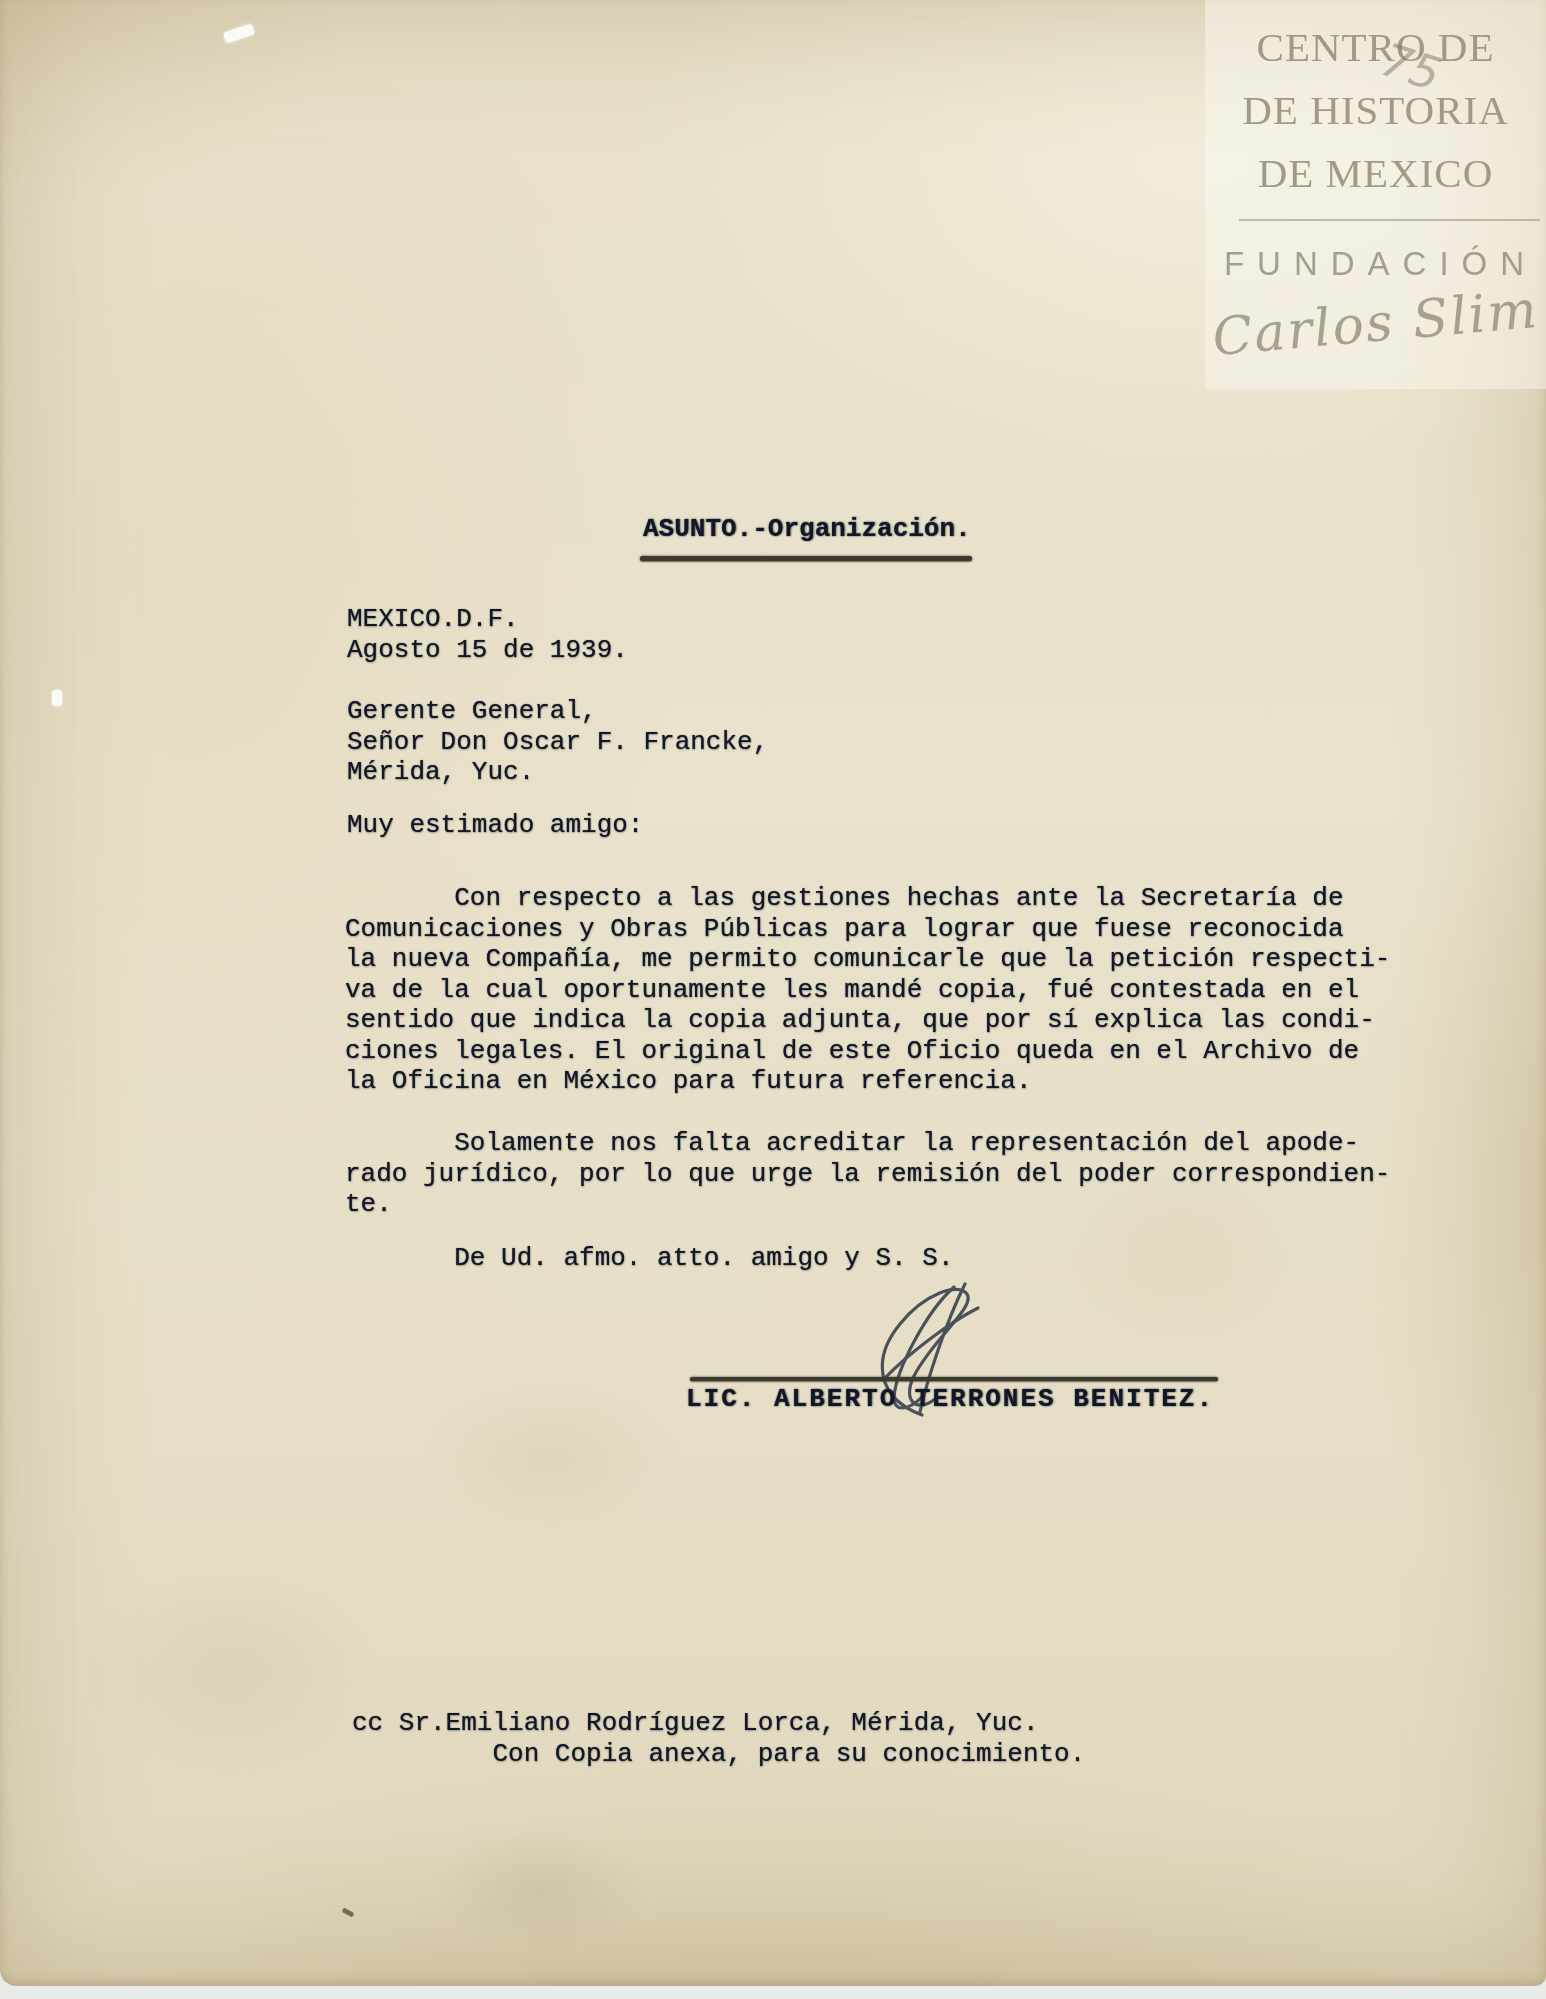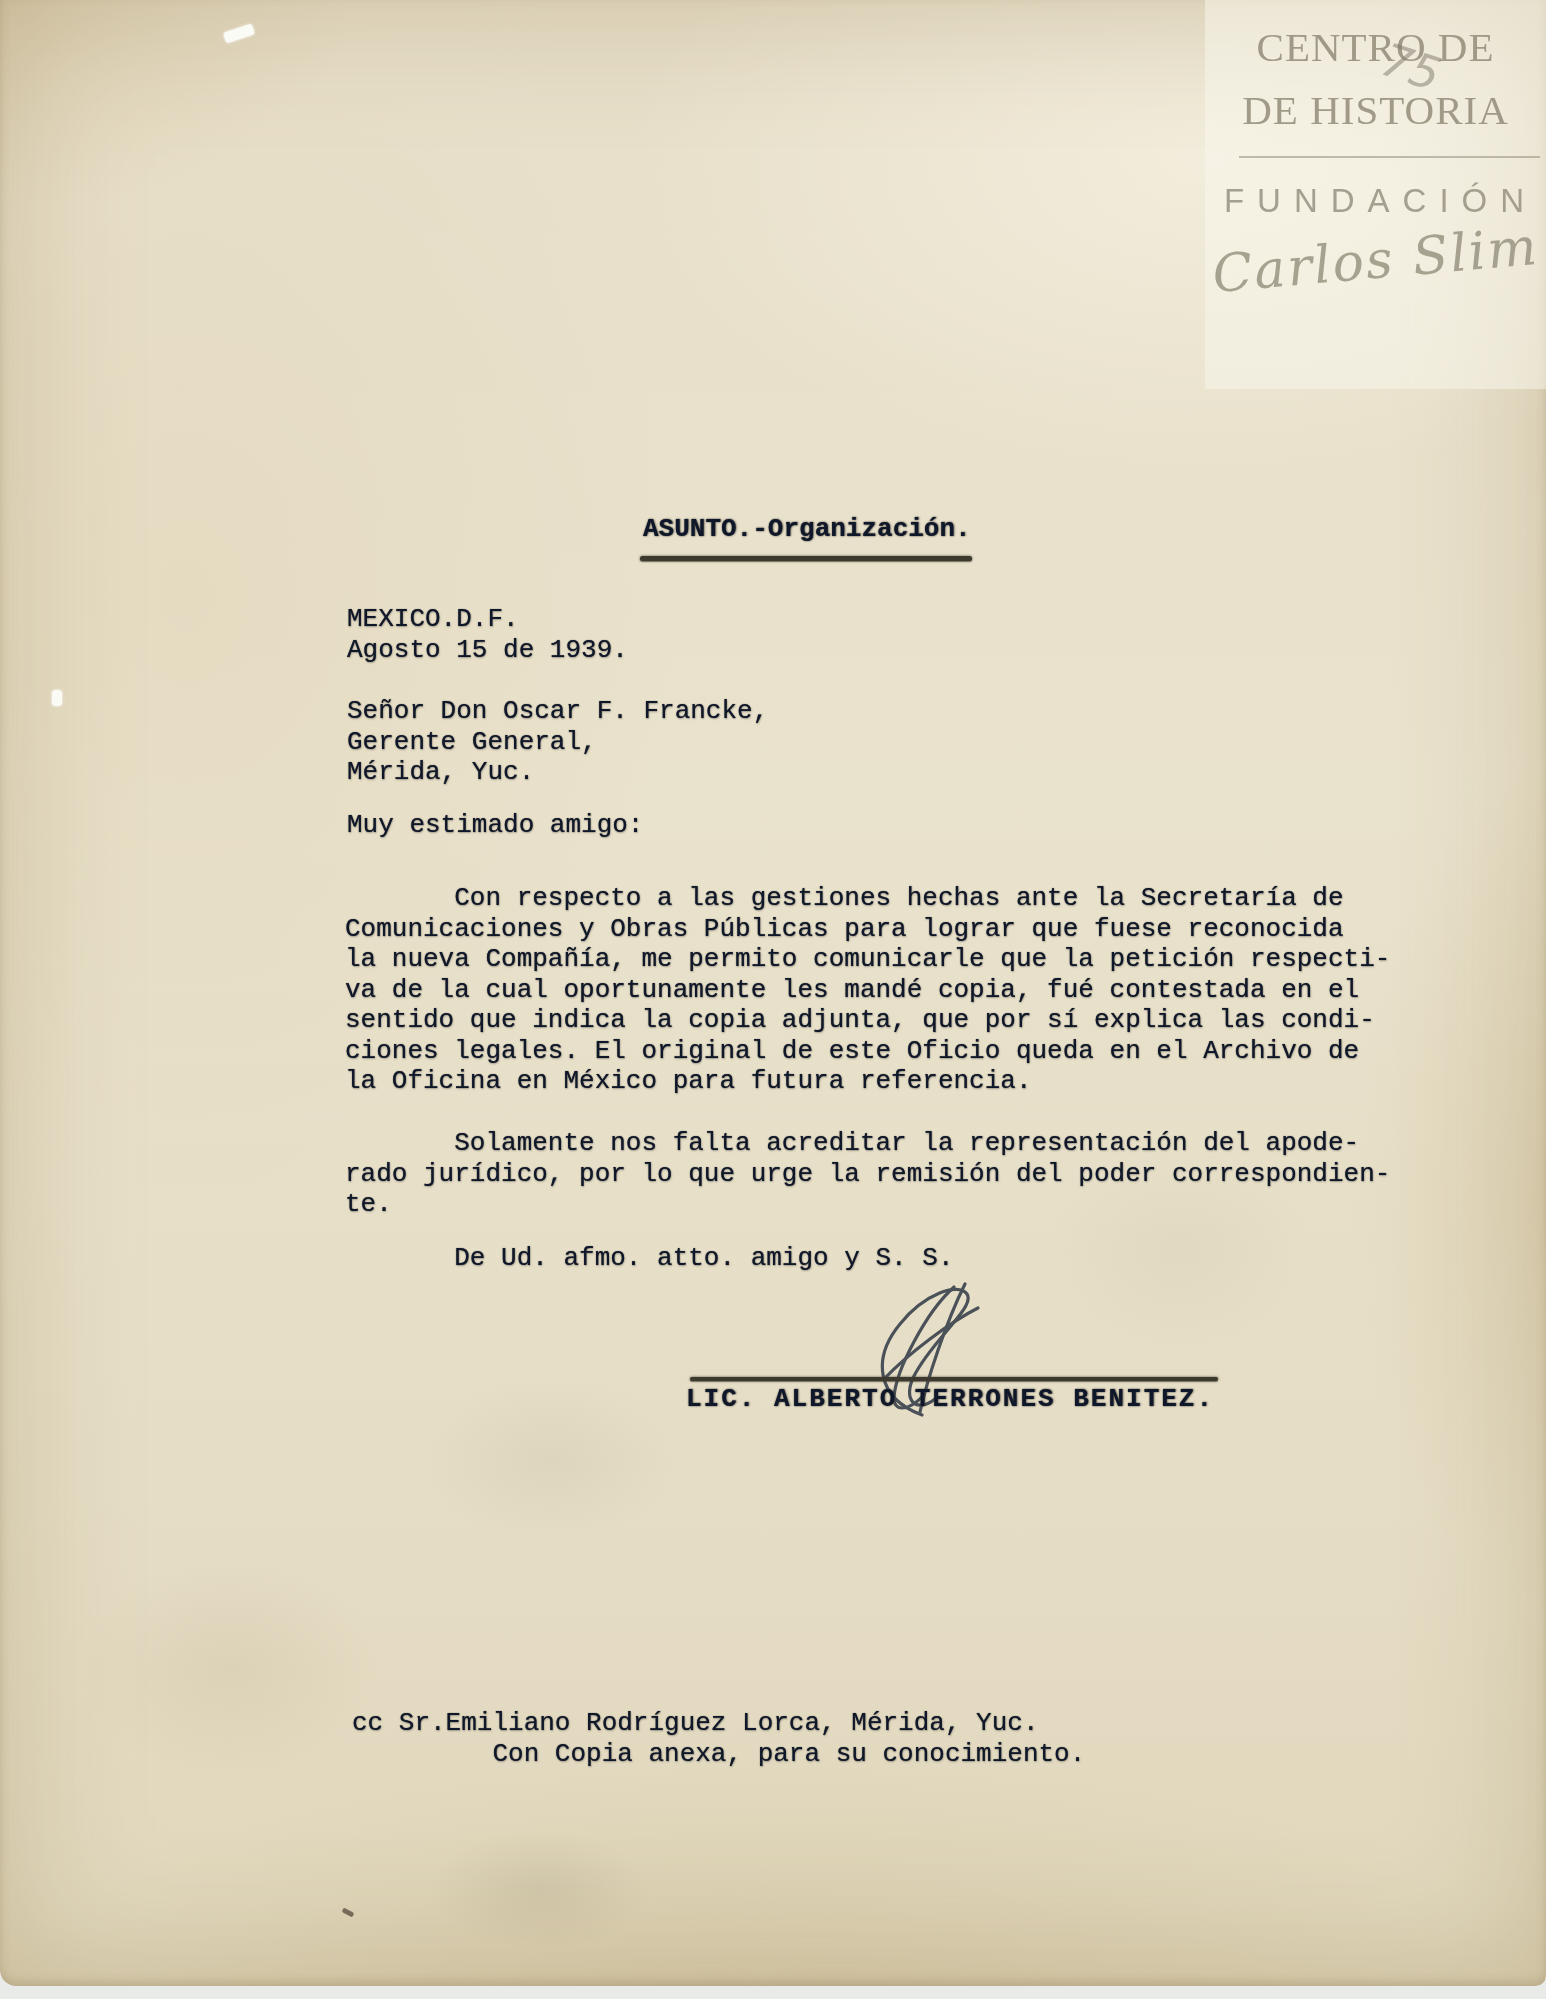--- a/index.html
+++ b/index.html
@@ -88,32 +88,33 @@
   <div class="stain s2"></div>
   <div class="stain s3"></div>
   <div class="stain s4"></div>
   <div class="nick nick1"></div>
   <div class="nick nick2"></div>
   <div class="fleck"></div>
 
   <div class="wm">
     <div class="wm-line">CENTRO DE</div>
     <div class="wm-line">DE HISTORIA</div>
+    <div class="wm-line">DE MEXICO</div>
     <div class="wm-rule"></div>
     <div class="wm-foundation">FUNDACIÓN</div>
     <div class="wm-script">Carlos Slim</div>
   </div>
   <div class="pencil">75</div>
 
   <div class="tw heavy" style="left:643px;top:514px;">ASUNTO.-Organización.</div>
   <div class="rule-heavy" style="left:640px;top:556px;width:332px;"></div>
 
   <div class="tw" style="left:347px;top:604px;"><div>MEXICO.D.F.</div><div>Agosto 15 de 1939.</div></div>
 
-  <div class="tw" style="left:347px;top:696px;"><div>Señor Don Oscar F. Francke,</div><div>Gerente General,</div><div>Mérida, Yuc.</div></div>
+  <div class="tw" style="left:347px;top:696px;"><div>Gerente General,</div><div>Señor Don Oscar F. Francke,</div><div>Mérida, Yuc.</div></div>
 
   <div class="tw" style="left:347px;top:810px;">Muy estimado amigo:</div>
 
   <div class="tw" style="left:345px;top:883px;"><div>       Con respecto a las gestiones hechas ante la Secretaría de</div><div>Comunicaciones y Obras Públicas para lograr que fuese reconocida</div><div>la nueva Compañía, me permito comunicarle que la petición respecti-</div><div>va de la cual oportunamente les mandé copia, fué contestada en el</div><div>sentido que indica la copia adjunta, que por sí explica las condi-</div><div>ciones legales. El original de este Oficio queda en el Archivo de</div><div>la Oficina en México para futura referencia.</div></div>
 
   <div class="tw" style="left:345px;top:1128px;"><div>       Solamente nos falta acreditar la representación del apode-</div><div>rado jurídico, por lo que urge la remisión del poder correspondien-</div><div>te.</div></div>
 
   <div class="tw" style="left:345px;top:1243px;">       De Ud. afmo. atto. amigo y S. S.</div>
 
   <svg class="sig-svg" width="185" height="135" viewBox="0 0 185 135">

